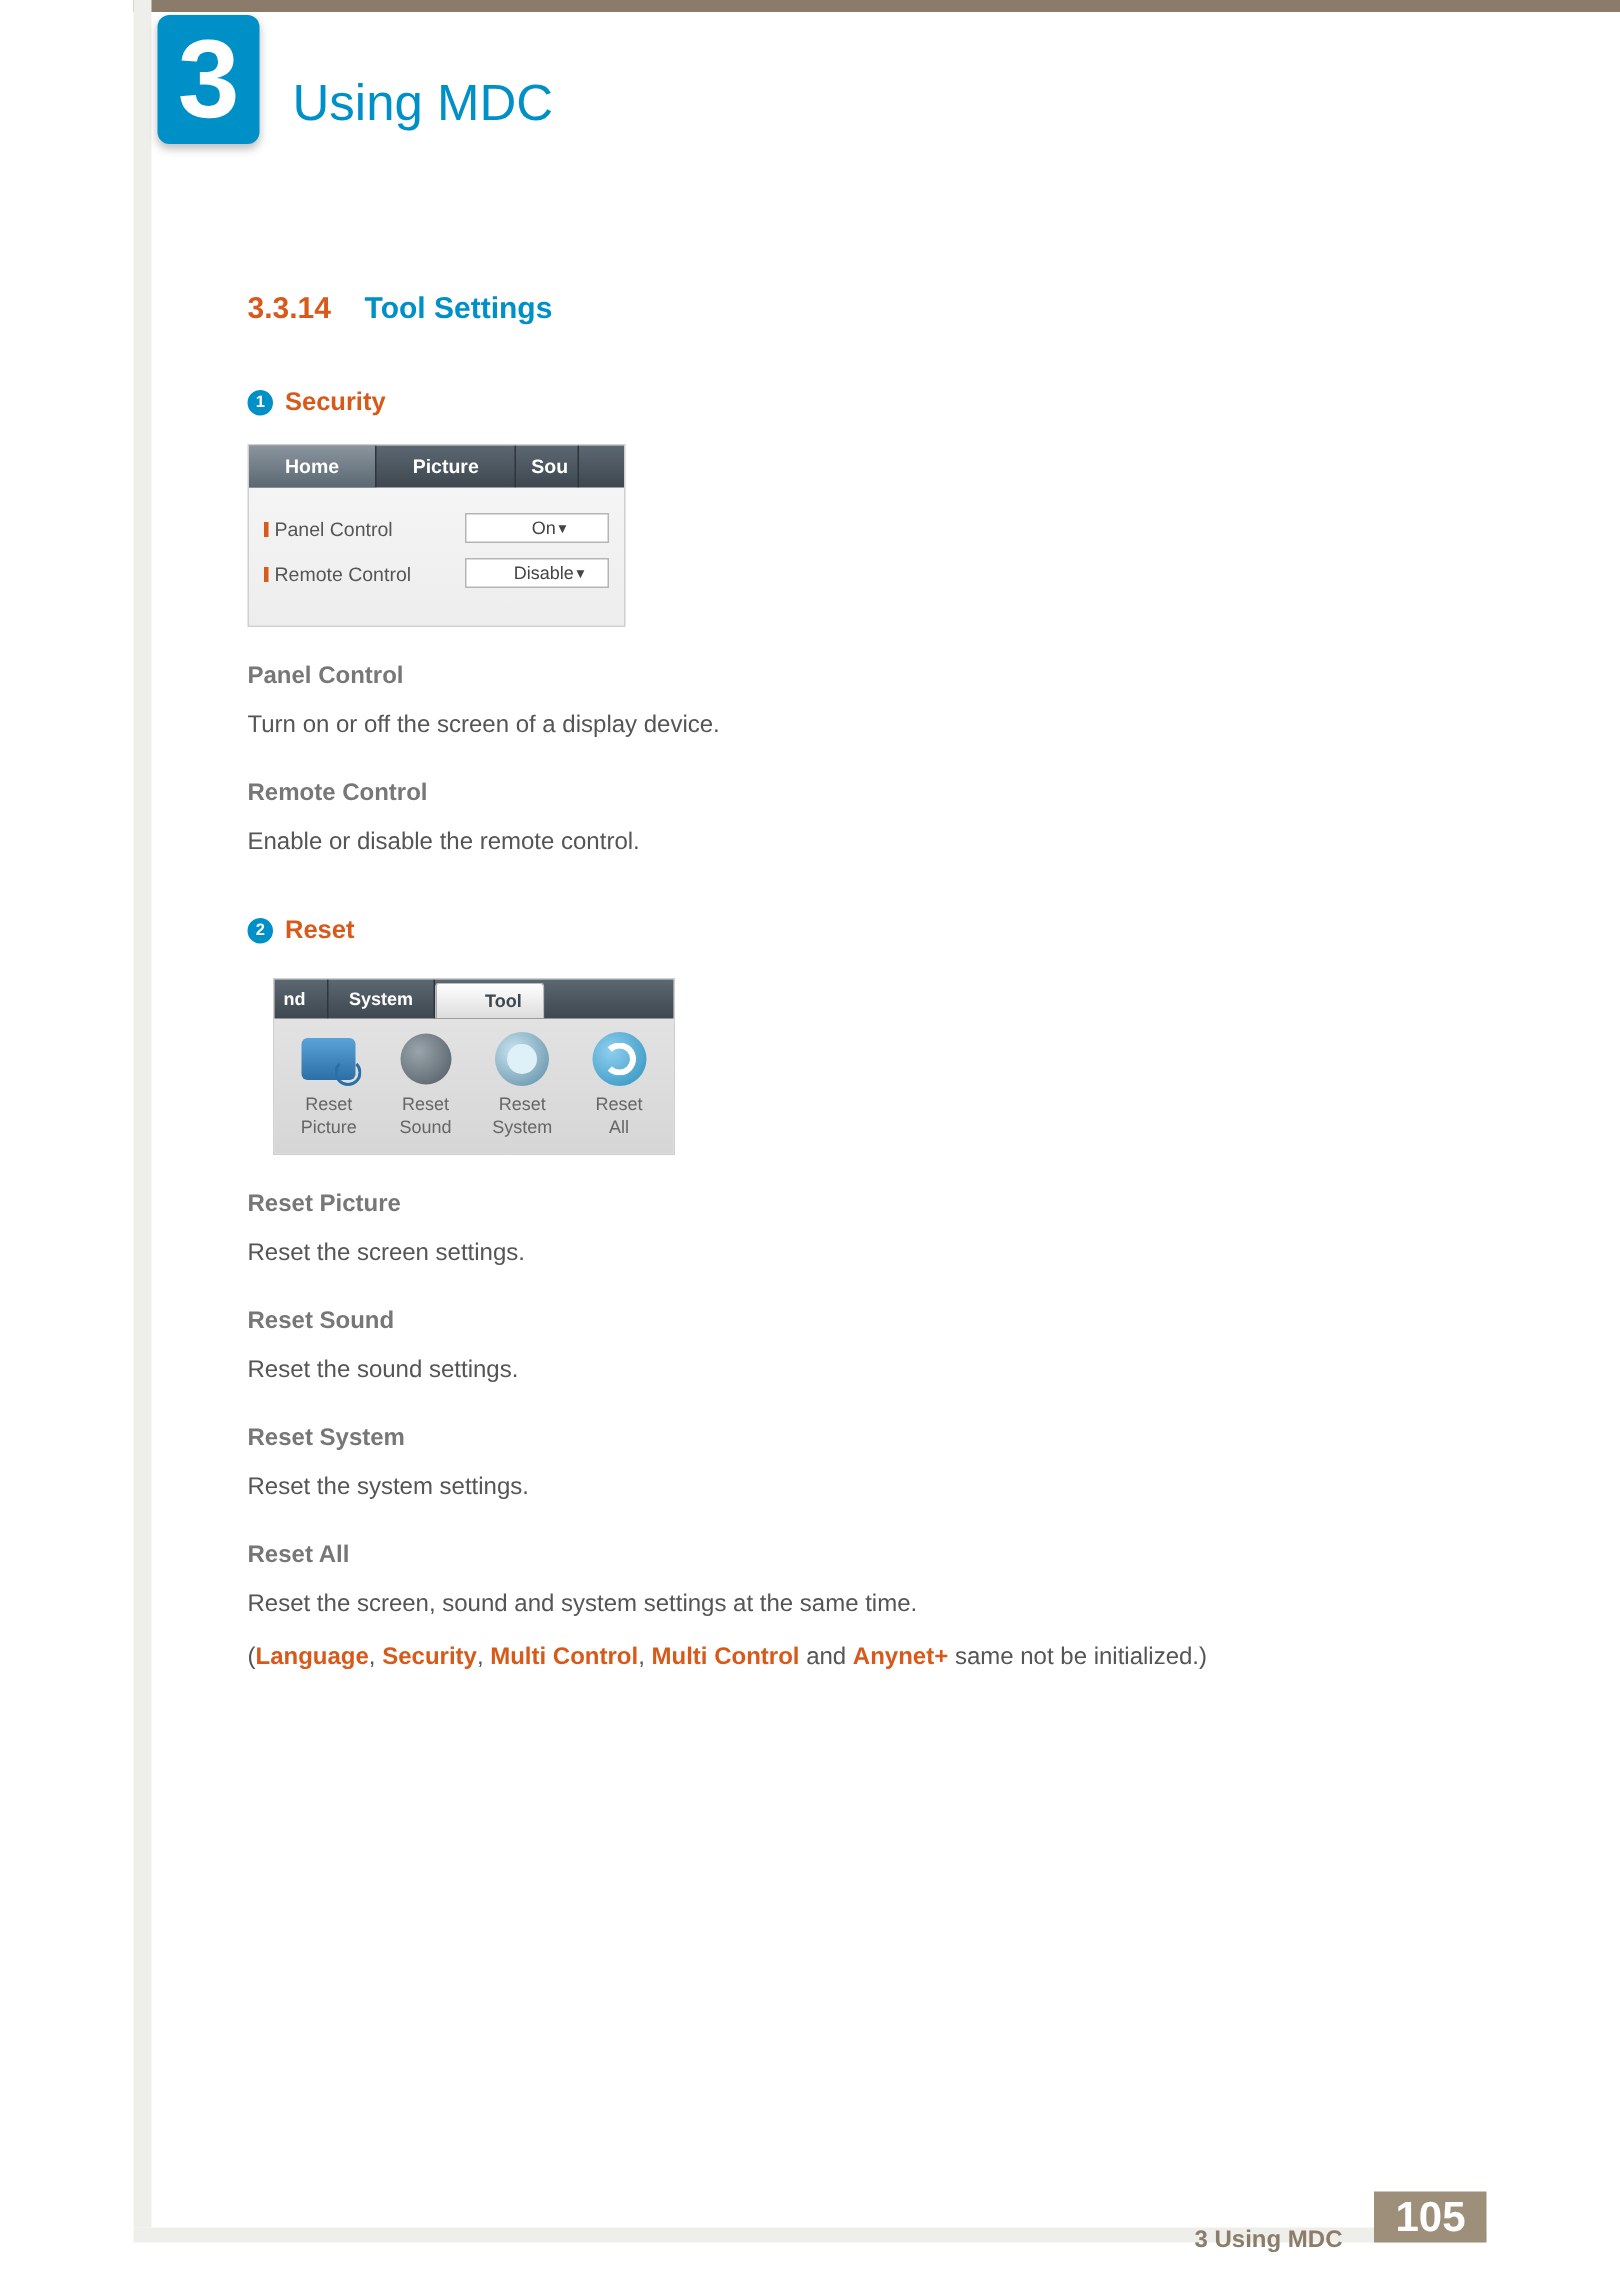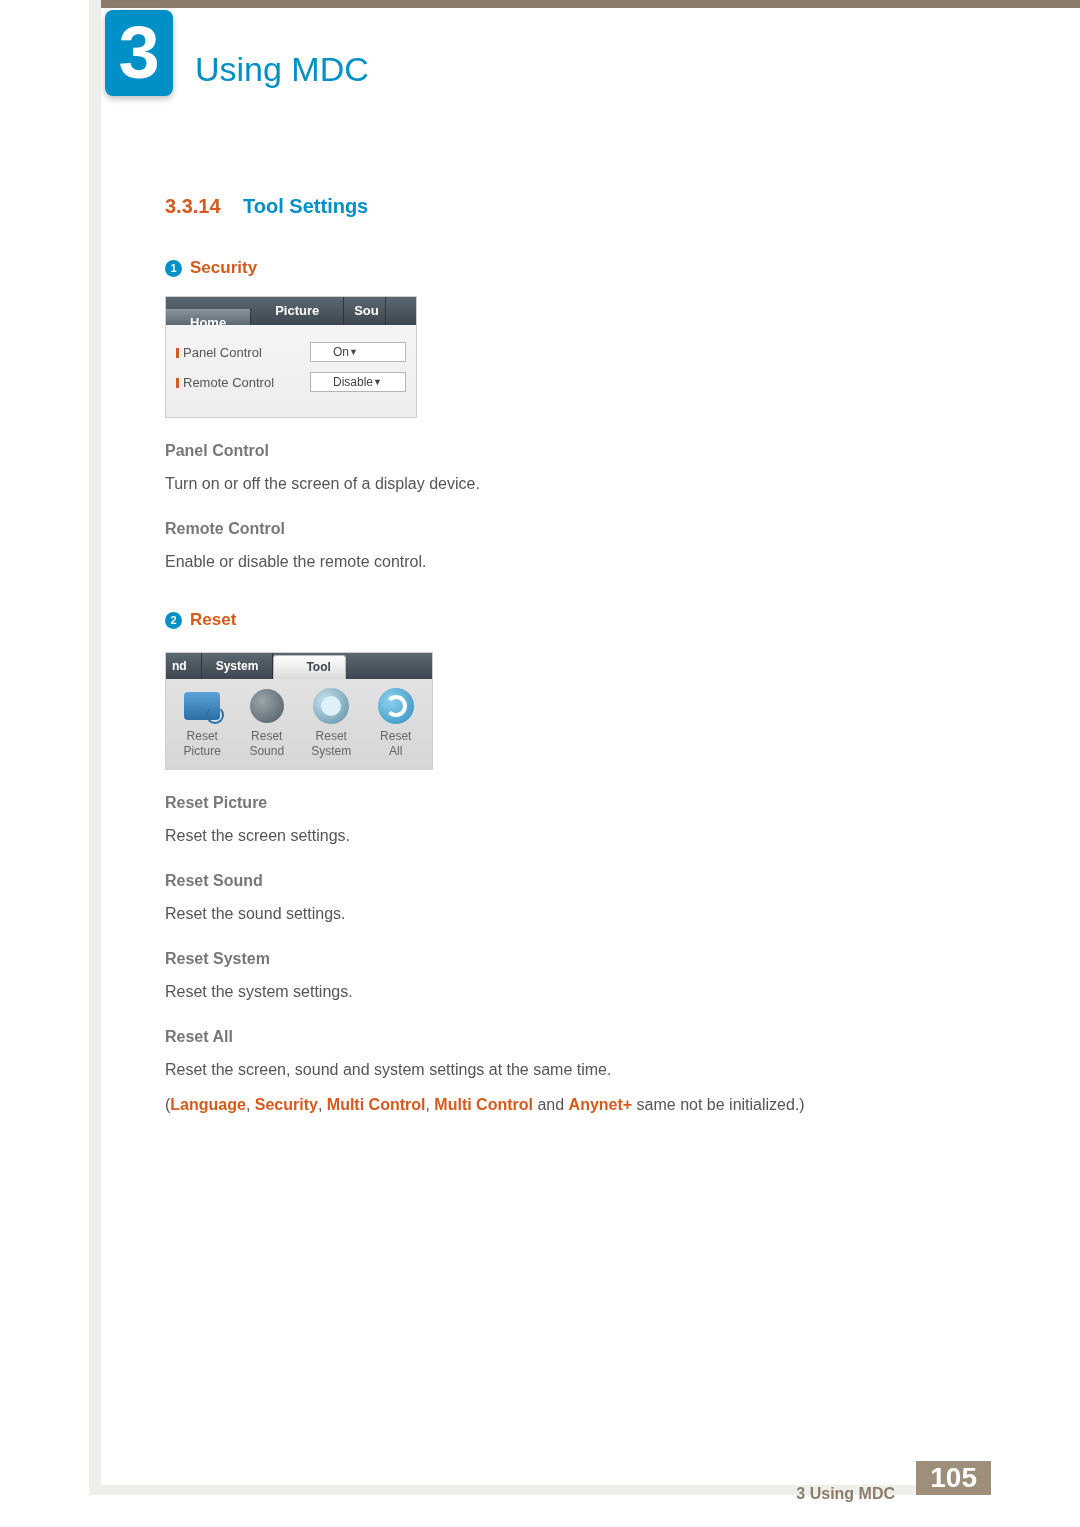--- a/index.html
+++ b/index.html
@@ -102,21 +102,20 @@
     overflow: hidden;
   }
   .shot1-tabs div {
     flex: 0 0 auto;
     padding: 0 24px;
     line-height: 28px;
     border-right: 1px solid #2e353c;
   }
   .shot1-tabs .act {
     background: linear-gradient(#8a959e,#5b6772);
-    margin-top: 12px;
   }
   .shot1-body { padding: 12px 10px 20px; }
   .shot1-row {
     display: flex;
     align-items: center;
     justify-content: space-between;
     height: 30px;
   }
   .shot1-row .lbl { color: #555; }
   .shot1-row .lbl::before {
@@ -126,21 +125,21 @@
     background: #d85a1a;
     margin-right: 4px;
     vertical-align: -1px;
   }
   .shot1-row .sel {
     width: 96px; height: 20px;
     border: 1px solid #b5b5b5;
     background: #fff;
     display: flex;
     align-items: center;
-    justify-content: flex-start;
+    justify-content: center;
     padding: 0 4px 0 22px;
     font-size: 12px;
     color: #444;
   }
   .shot1-row .sel .arr {
     font-size: 9px; color: #444;
   }
   .def-h {
     color: #777;
     font-weight: 600;
@@ -153,20 +152,21 @@
     margin-top: 12px;
     line-height: 1.5;
   }
   
   .shot2 {
     margin-top: 22px;
     width: 268px;
     border: 1px solid #cfcfcf;
     background: linear-gradient(#e6e6e6,#d6d6d6);
     font-size: 12px;
+    margin-left: 17px;
   }
   .shot2-tabs {
     display: flex;
     height: 26px;
     background: linear-gradient(#5b6772,#3e474f);
     color: #fff;
     font-weight: bold;
     overflow: hidden;
   }
   .shot2-tabs div {

